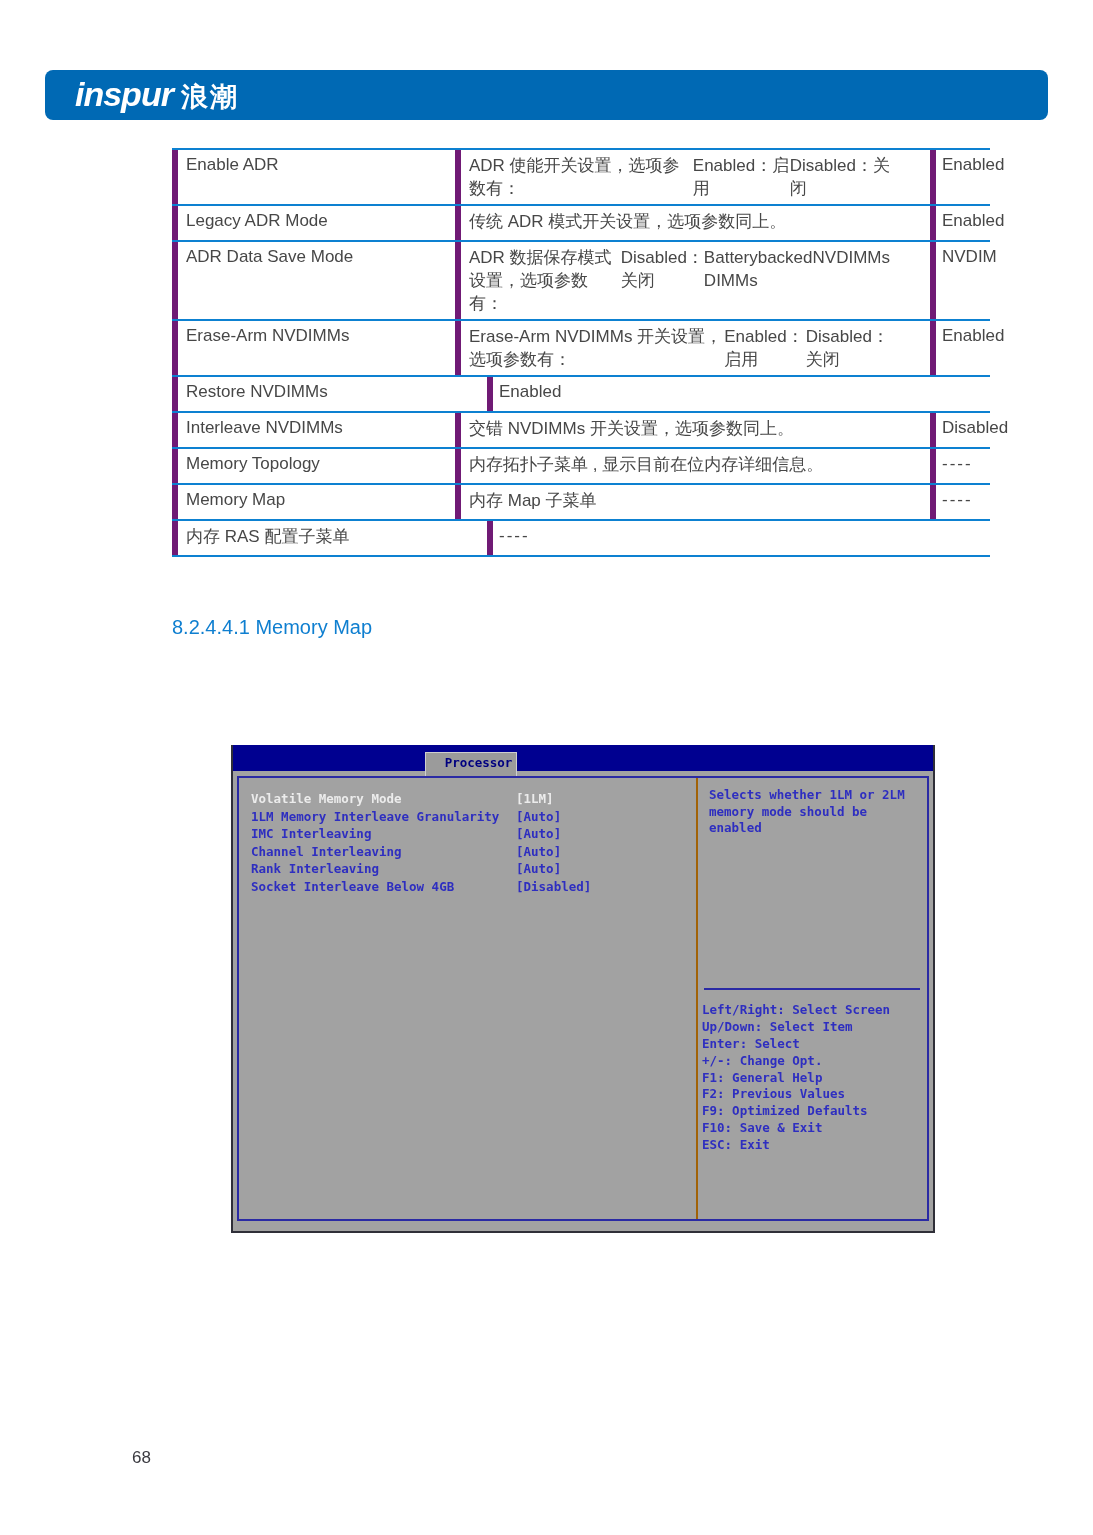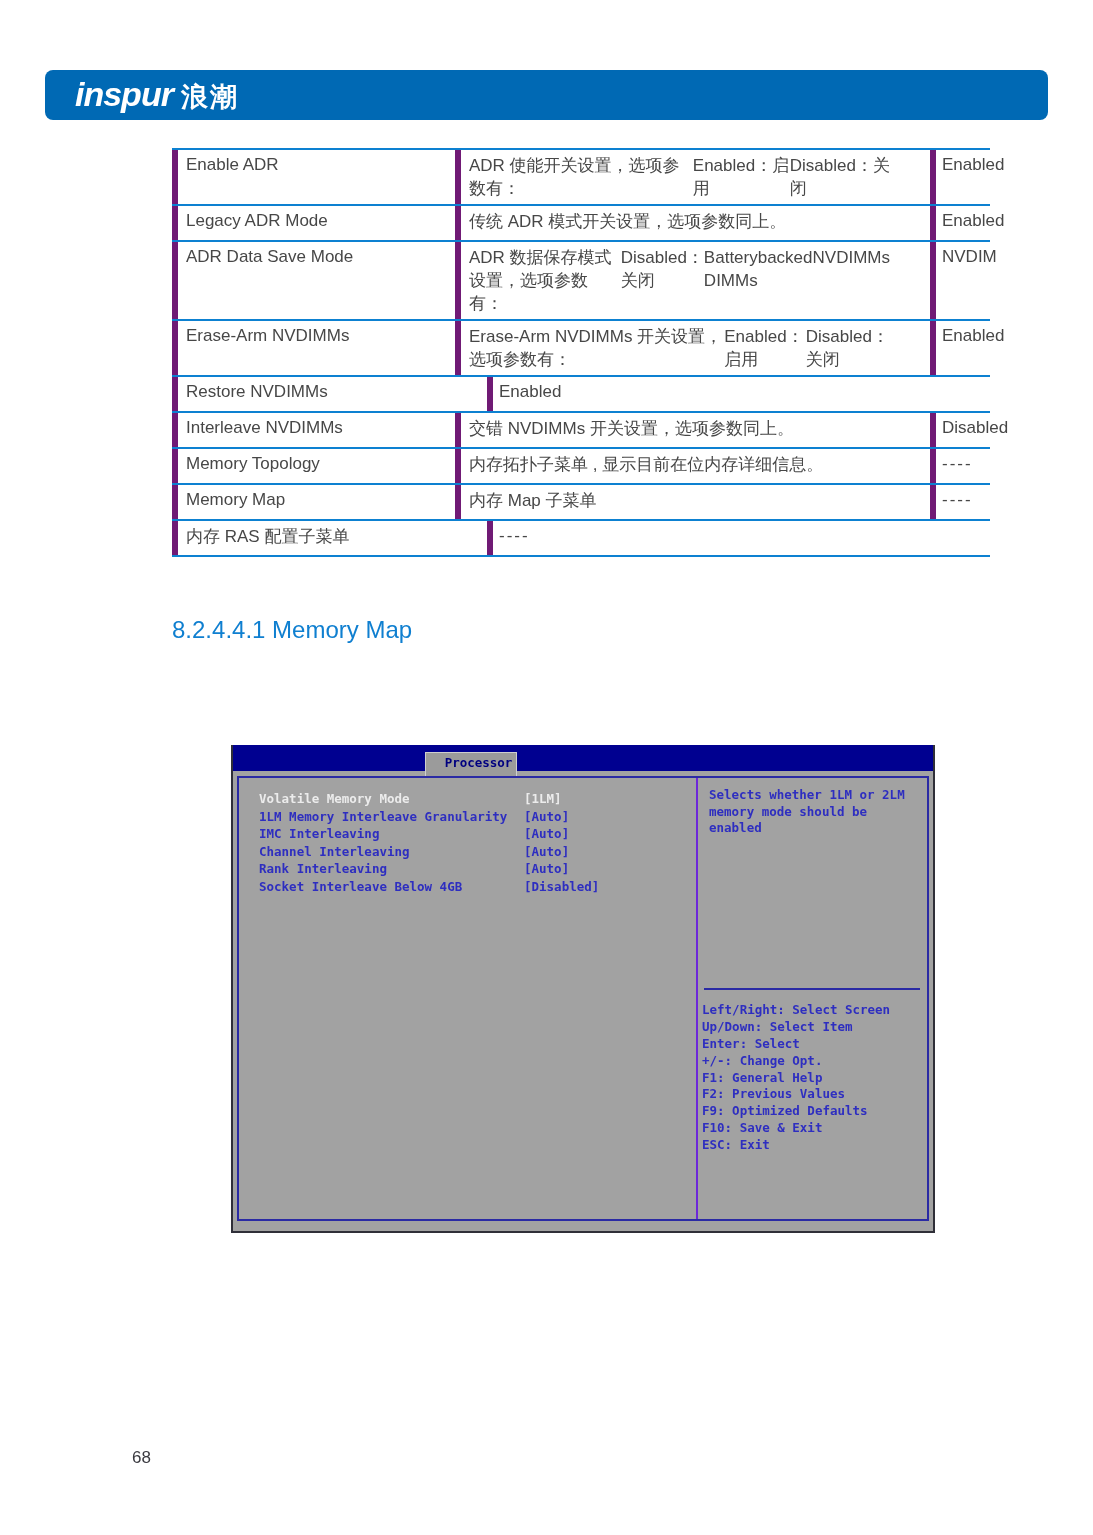--- a/index.html
+++ b/index.html
@@ -18,37 +18,37 @@
     border-bottom:2px solid #0d81d1; color:#474747; font-size:17px; }
   .t-row { display:grid; grid-template-columns:283px 443px 92px; border-top:2px solid #0d81d1; }
   .t-cell { display:flex; flex-direction:row; justify-content:flex-start;
     min-height:34px; padding:4px 8px; border-left:6px solid #701a75; }
   .t-cell.value { padding:4px 4px 4px 6px;margin-left:32px; }
   .desc-line { line-height:23px; }
   .name-line, .value-line { line-height:22px; }
   .value-line.dashes { letter-spacing:2px; }
 
   
-  .sec-heading { position:absolute; left:172px; top:616px; color:#0f7fd0; font-size:24px; }
+  .sec-heading { position:absolute; left:172px; top:616px; color:#0f7fd0; font-size:20px; }
   .para { position:absolute; left:172px; top:646px; width:825px; color:#3f3f3f;
     font-size:20px; line-height:42px; letter-spacing:2.5px; }
   .para .indent { text-indent:46px; }
 
   
   .bios { position:absolute; left:231px; top:745px; width:704px; height:488px;
     background:#a2a2a2; border:2px solid #2f2f38; border-top:none;
     font-family:"DejaVu Sans Mono","Liberation Mono",monospace; font-weight:bold; font-size:12.5px; }
   .bios-topbar { position:relative; height:26px; background:#000090; }
   .bios-tab { position:absolute; left:192px; top:7px; height:24px; width:92px;
     background:#9b9b9b; color:#000080; display:flex; align-items:flex-start; justify-content:center;
     padding-top:2px; border:1px solid #cfcfcf; border-bottom:none; z-index:2;padding-left:15px; }
   .bios-main { position:absolute; left:4px; right:4px; top:31px; bottom:10px;
     border:2px solid #2a2aa4; background:#a2a2a2; }
   .bios-left { position:absolute; left:0; top:0; bottom:0; width:459px;
-    border-right:2px solid #6d28d9; padding:12px 0 0 20px; }
+    border-right:2px solid #a16207; padding:12px 0 0 12px; }
   .bios-item { display:flex; height:17.5px; line-height:17px; color:#2e2ec0; }
   .bios-item .lab { width:265px; }
   .bios-item.selected { color:#ececec; }
   .bios-right { position:absolute; left:461px; right:0; top:0; bottom:0; }
   .bios-help { padding:9px 0 0 9px; color:#2e2ec0; line-height:16.5px; }
   .bios-divider { position:absolute; left:4px; right:7px; top:210px; height:2px; background:#2a2aa4; }
   .bios-keys { position:absolute; left:2px; top:224px; color:#2e2ec0; }
   .bios-key { height:16.9px; line-height:16.5px; }
 
   .page-num { position:absolute; left:132px; top:1448px; color:#3a3a40; font-size:17px; }

